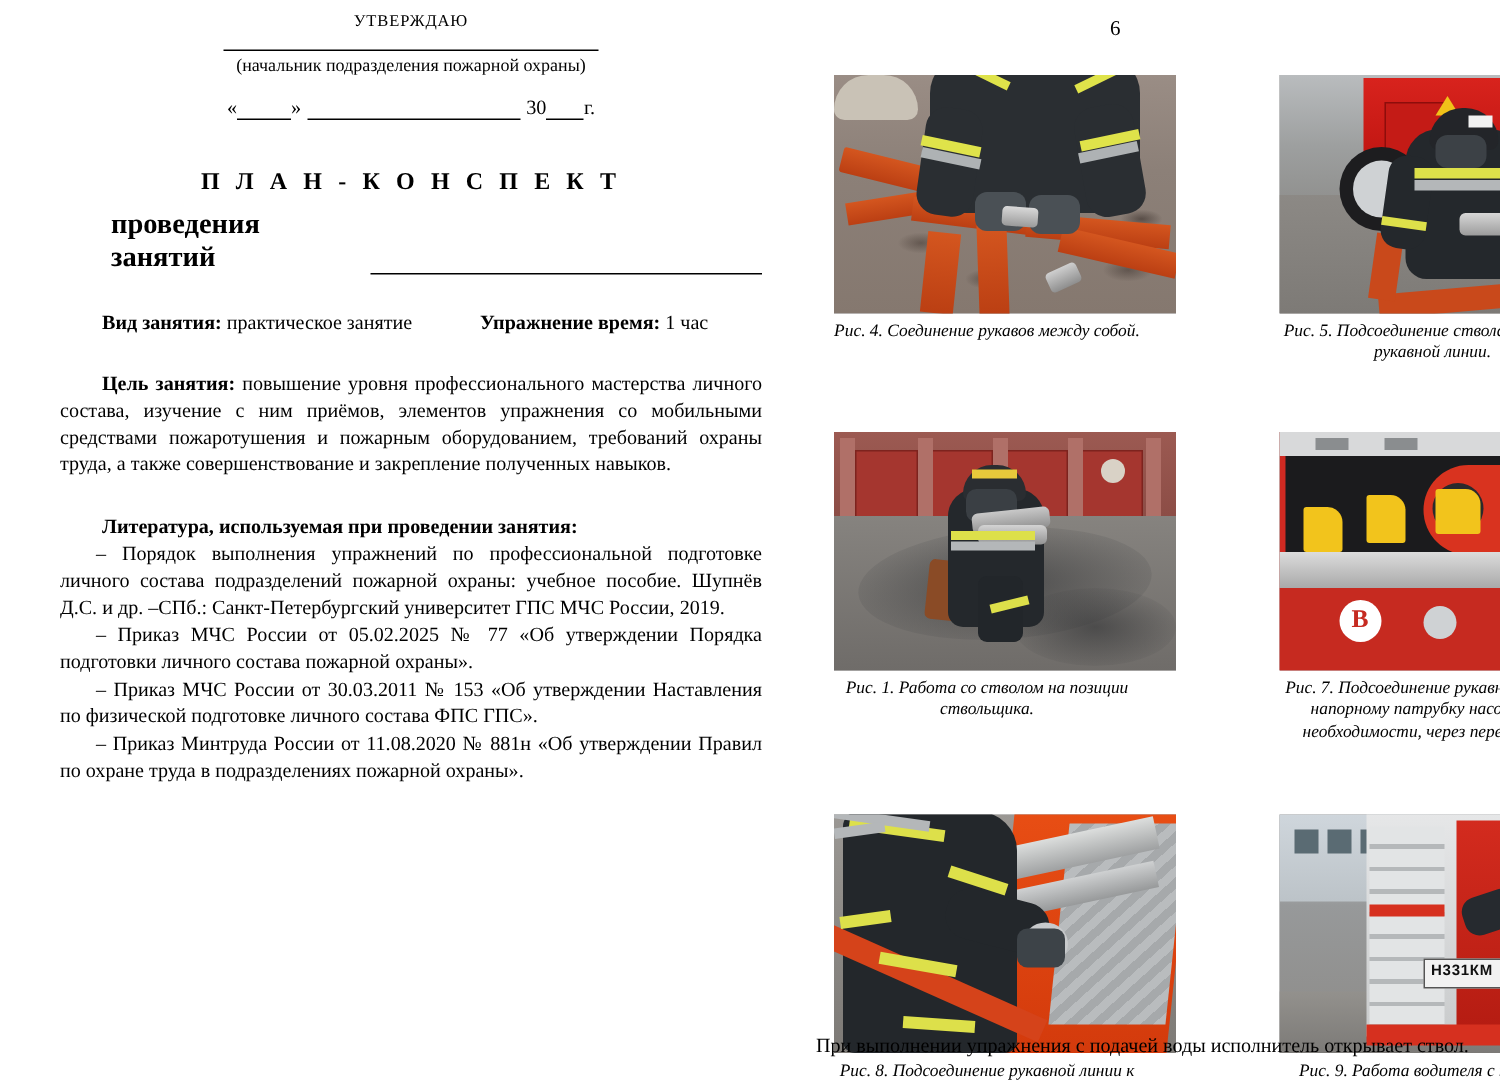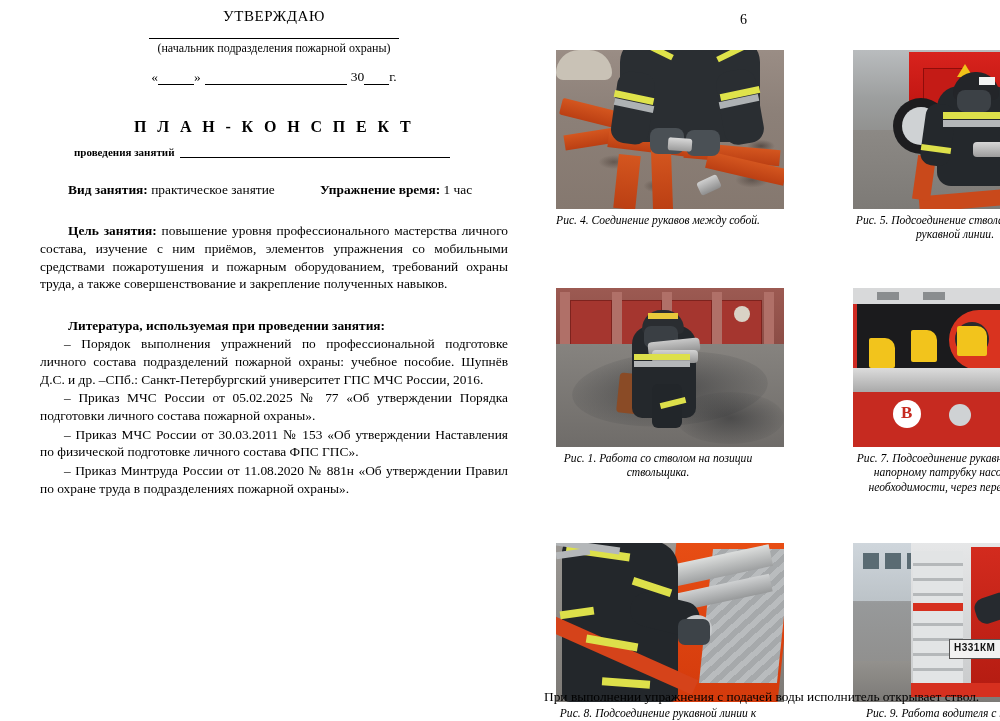--- a/index.html
+++ b/index.html
@@ -40,21 +40,21 @@
     width: 468px;
   }
 
   .approve-block {
     width: 468px;
     text-align: center;
     font-size: 13.5px;
   }
   .approve-title {
     letter-spacing: 0.6px;
-    font-size: 15px;
+    font-size: 11px;
   }
   .approve-rule {
     width: 250px;
     margin: 12px auto 2px auto;
     border-bottom: 1px solid #000;
     height: 1px;
   }
   .approve-sub {
     font-size: 12px;
     margin-top: 2px;
@@ -80,21 +80,21 @@
   .plan-title {
     margin-top: 33px;
     text-align: center;
     font-weight: bold;
     font-size: 16px;
     letter-spacing: 3.4px;
   }
   .plan-sub {
     margin-top: 8px;
     font-weight: bold;
-    font-size: 11px;
+    font-size: 19px;
     display: flex;
     align-items: flex-end;
     padding-left: 34px;
   }
   .plan-sub .u-line.u-long {
     width: 270px;
     margin-left: 6px;
     height: 13px;
     border-bottom: 1px solid #000;
   }
@@ -346,21 +346,21 @@
       <div>
         <b>Упражнение время:</b><span> 1 час</span>
       </div>
     </div>
 
     <div class="body-para">
       <b>Цель занятия:</b><span> повышение уровня профессионального мастерства личного состава, изучение с ним приёмов, элементов упражнения со мобильными средствами пожаротушения и пожарным оборудованием, требований охраны труда, а также совершенствование и закрепление полученных навыков.</span>
     </div>
 
     <div class="lit-head">Литература, используемая при проведении занятия:</div>
-    <div class="lit-item">– Порядок выполнения упражнений по профессиональной подготовке личного состава подразделений пожарной охраны: учебное пособие. Шупнёв Д.С. и др. –СПб.: Санкт-Петербургский университет ГПС МЧС России, 2016.</div>
+    <div class="lit-item">– Порядок выполнения упражнений по профессиональной подготовке личного состава подразделений пожарной охраны: учебное пособие. Шупнёв Д.С. и др. –СПб.: Санкт-Петербургский университет ГПС МЧС России, 2019.</div>
     <div class="lit-item">– Приказ МЧС России от 05.02.2025 № 77 «Об утверждении Порядка подготовки личного состава пожарной охраны».</div>
     <div class="lit-item">– Приказ МЧС России от 30.03.2011 № 153 «Об утверждении Наставления по физической подготовке личного состава ФПС ГПС».</div>
     <div class="lit-item">– Приказ Минтруда России от 11.08.2020 № 881н «Об утверждении Правил по охране труда в подразделениях пожарной охраны».</div>
   </div>
 
   <div class="fig-col">
 
     <div class="fig-row">
       <figure class="fig">
         <div class="fig-img">

